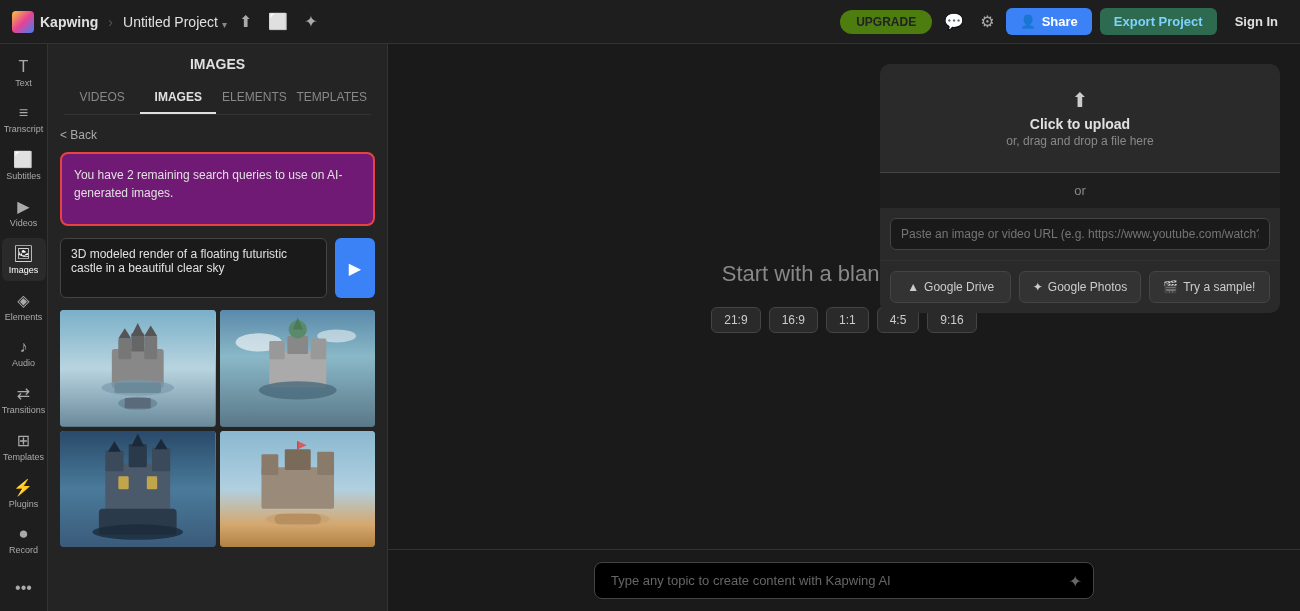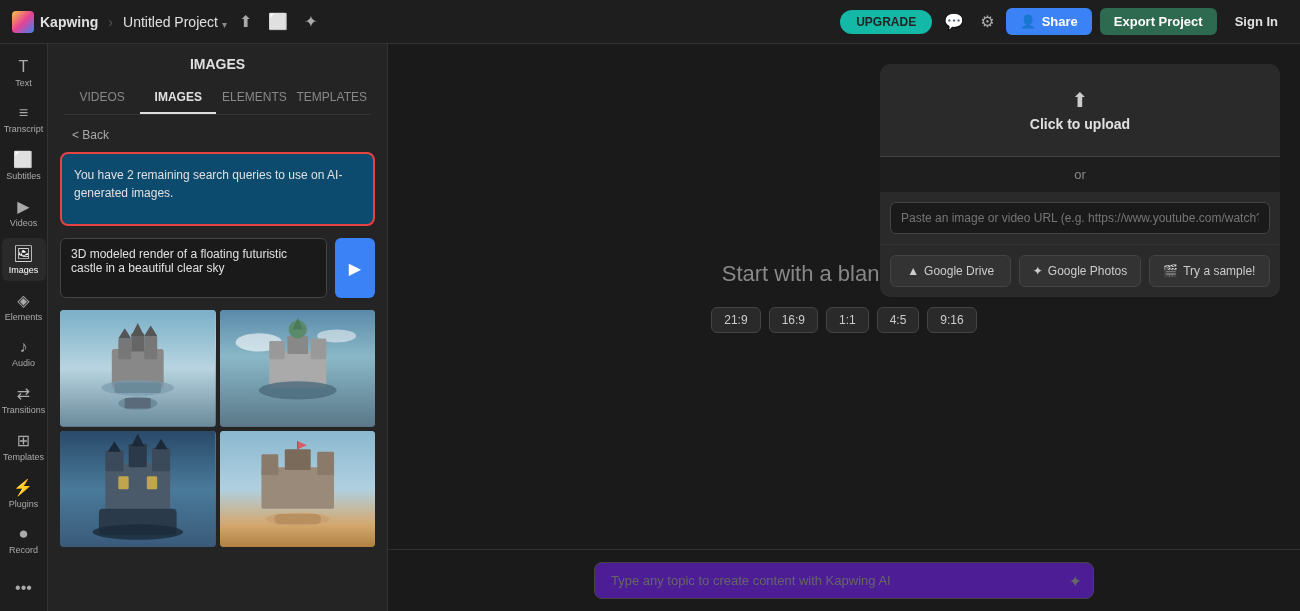--- a/index.html
+++ b/index.html
@@ -8,23 +8,23 @@
     
     .topbar { height: 44px; background: #1e1e1e; border-bottom: 1px solid #333; display: flex; align-items: center; padding: 0 12px; gap: 8px; flex-shrink: 0; }
     .topbar-logo { display: flex; align-items: center; gap: 6px; }
     .logo-icon { width: 22px; height: 22px; background: linear-gradient(135deg, #f4c542, #e84393, #3b82f6); border-radius: 4px; }
     .topbar-brand { color: #e0e0e0; font-size: 14px; font-weight: 600; }
     .topbar-sep { color: #555; font-size: 14px; margin: 0 2px; }
     .topbar-project { color: #e0e0e0; font-size: 14px; display: flex; align-items: flex-end; gap: 4px; cursor: pointer; }
     .topbar-chevron { color: #888; font-size: 10px; }
     .topbar-spacer { flex: 1; }
     .topbar-icon-btn { background: none; border: none; color: #aaa; cursor: pointer; padding: 4px; border-radius: 4px; font-size: 16px; display: flex; align-items: center; }
-    .upgrade-btn { background: #14b8a6; color: #222; border: none; border-radius: 20px; padding: 5px 16px; font-size: 12px; font-weight: 700; cursor: pointer; }
+    .upgrade-btn { background: #4d7c0f; color: #222; border: none; border-radius: 20px; padding: 5px 16px; font-size: 12px; font-weight: 700; cursor: pointer; }
     .share-btn { background: #3b82f6; color: white; border: none; border-radius: 6px; padding: 6px 14px; font-size: 13px; font-weight: 600; cursor: pointer; display: flex; align-items: center; gap: 5px; }
-    .export-btn { background: #2d6a4f; color: #ffffff; border: none; border-radius: 6px; padding: 6px 14px; font-size: 13px; font-weight: 600; cursor: pointer; }
+    .export-btn { background: #2d6a4f; color: #7dd3fc; border: none; border-radius: 6px; padding: 6px 14px; font-size: 13px; font-weight: 600; cursor: pointer; }
     .signin-btn { background: none; border: none; color: #e0e0e0; font-size: 13px; font-weight: 600; cursor: pointer; padding: 6px 10px; }
 
     
     .main-layout { display: flex; flex: 1; overflow: hidden; }
 
     
     .sidebar-icons { width: 48px; background: #1e1e1e; border-right: 1px solid #333; display: flex; flex-direction: column; align-items: center; padding: 8px 0; gap: 4px; overflow-y: auto; flex-shrink: 0; }
     .sidebar-item { display: flex; flex-direction: column; align-items: center; gap: 2px; padding: 6px 4px; border-radius: 6px; cursor: pointer; width: 44px; }
     .sidebar-item.active { background: #2a2a2a; }
     .sidebar-item-icon { font-size: 16px; color: #aaa; }
@@ -33,24 +33,24 @@
     .sidebar-more { margin-top: auto; }
 
     
     .panel { width: 340px; background: #242424; border-right: 1px solid #333; display: flex; flex-direction: column; flex-shrink: 0; overflow: hidden; }
     .panel-header { padding: 12px 16px 0; }
     .panel-title { color: #e0e0e0; font-size: 14px; font-weight: 600; text-align: center; padding-bottom: 10px; }
     .panel-tabs { display: flex; gap: 0; border-bottom: 1px solid #333; }
     .panel-tab { flex: 1; text-align: center; padding: 8px 4px; font-size: 12px; color: #888; cursor: pointer; border-bottom: 2px solid transparent; }
     .panel-tab.active { color: #e0e0e0; border-bottom: 2px solid #e0e0e0; font-weight: 600; }
     .panel-content { flex: 1; overflow-y: auto; padding: 10px 12px; }
-    .back-link { color: #aaa; font-size: 12px; cursor: pointer; margin-bottom: 10px; display: inline-block; margin-left: 12px; }
-
-    
-    .alert-box { border: 2px solid #e84343; border-radius: 8px; padding: 12px; margin-bottom: 12px; background: #0c4a6e; }
+    .back-link { color: #aaa; font-size: 12px; cursor: pointer; margin-bottom: 10px; display: inline-block; }
+
+    
+    .alert-box { border: 2px solid #e84343; border-radius: 8px; padding: 12px; margin-bottom: 12px; background: #701a75; }
     .alert-text { color: #e0e0e0; font-size: 12px; line-height: 1.5; margin-bottom: 10px; }
     .upgrade-inline-btn { width: 100%; background: linear-gradient(90deg, #f4c542, #f4a742); border: none; border-radius: 6px; padding: 8px; color: #222; font-size: 13px; font-weight: 700; cursor: pointer; display: flex; align-items: center; justify-content: center; gap: 4px; }
 
     
     .prompt-label { color: #e0e0e0; font-size: 12px; margin-bottom: 8px; }
     .prompt-row { display: flex; gap: 8px; margin-bottom: 12px; }
     .prompt-textarea { flex: 1; background: #1a1a1a; border: 1px solid #444; border-radius: 6px; padding: 8px 10px; color: #e0e0e0; font-size: 12px; resize: none; height: 60px; font-family: inherit; }
     .prompt-textarea::placeholder { color: #666; }
     .prompt-submit { background: #3b82f6; border: none; border-radius: 6px; width: 40px; height: 60px; cursor: pointer; display: flex; align-items: center; justify-content: center; flex-shrink: 0; }
     .prompt-submit-icon { color: white; font-size: 16px; }
@@ -80,21 +80,21 @@
     .upload-sub { color: #888; font-size: 12px; margin-top: 2px; }
     .upload-or { text-align: center; color: #888; font-size: 13px; padding: 10px; background: #1e1e1e; }
     .url-input-row { padding: 10px; display: flex; }
     .url-input { flex: 1; background: #1a1a1a; border: 1px solid #444; color: #888; font-size: 12px; padding: 8px 10px; border-radius: 6px; font-family: inherit; }
     .source-buttons { display: flex; gap: 8px; padding: 10px; border-top: 1px solid #333; }
     .source-btn { flex: 1; background: #333; border: 1px solid #444; color: #ccc; font-size: 12px; padding: 8px 10px; border-radius: 6px; cursor: pointer; display: flex; align-items: center; justify-content: center; gap: 5px; }
 
     
     .ai-input-bar { padding: 12px 20px; display: flex; align-items: center; justify-content: center; border-top: 1px solid #333; }
     .ai-input-wrap { position: relative; width: 500px; }
-    .ai-input-field { width: 100%; background: #4c1d95; border: 1px solid #444; border-radius: 8px; padding: 10px 40px 10px 16px; color: #888; font-size: 13px; font-family: inherit; }
+    .ai-input-field { width: 100%; background: #000000; border: 1px solid #444; border-radius: 8px; padding: 10px 40px 10px 16px; color: #888; font-size: 13px; font-family: inherit; }
     .ai-input-field::placeholder { color: #666; }
     .ai-input-icon { position: absolute; right: 12px; top: 50%; transform: translateY(-50%); color: #666; font-size: 16px; }
 
     
     .panel-content::-webkit-scrollbar { width: 4px; }
     .panel-content::-webkit-scrollbar-track { background: #1a1a1a; }
     .panel-content::-webkit-scrollbar-thumb { background: #444; border-radius: 2px; }
   </style>
 </head>
 <body>
@@ -327,20 +327,21 @@
           <button class="ar-btn">1:1</button>
           <button class="ar-btn">4:5</button>
           <button class="ar-btn">9:16</button>
         </div>
       </div>
 
       <div class="upload-panel">
         <div class="upload-drop">
           <div class="upload-icon">⬆</div>
           <div class="upload-title">Click to upload</div>
+          <div class="upload-sub">or, drag and drop a file here</div>
         </div>
         <div class="upload-or">or</div>
         <div class="url-input-row">
           <input class="url-input" type="text" placeholder="Paste an image or video URL (e.g. https://www.youtube.com/watch?v=C0DPdy98..." style="">
         </div>
         <div class="source-buttons">
           <button class="source-btn">
             <span style="font-size:12px;">▲</span>
             <span>Google Drive</span>
           </button>

